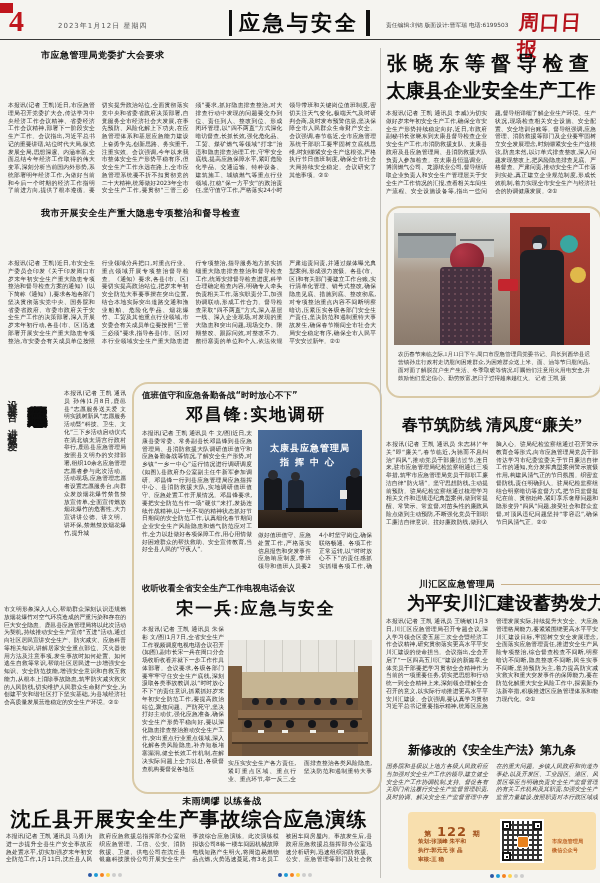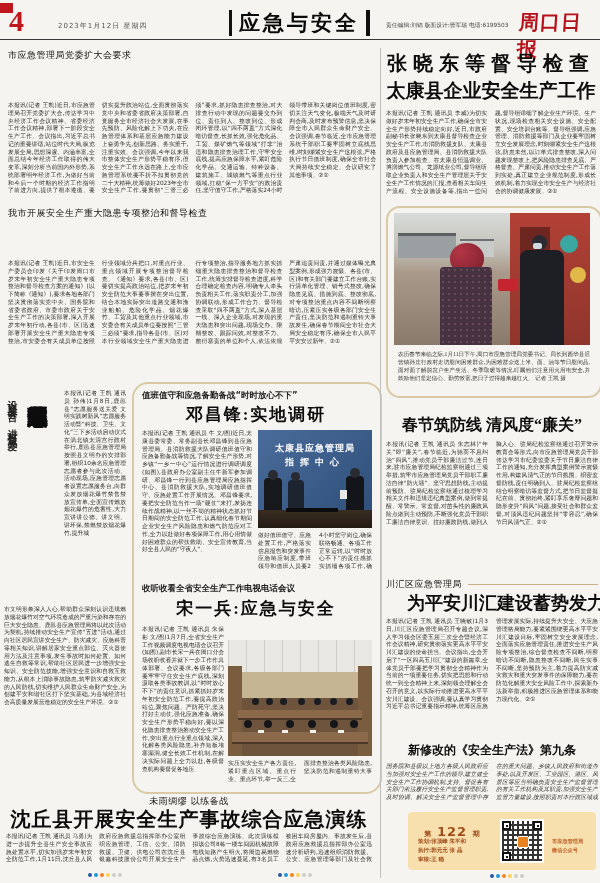--- a/index.html
+++ b/index.html
@@ -4,21 +4,21 @@
 <style>
   html,body{margin:0;padding:0;background:#e9e7e2;}
   .page{position:relative;width:600px;height:883px;background:#f5f4f0;overflow:hidden;
         font-family:"DejaVu Sans", sans-serif;color:#222;}
   .abs{position:absolute;}
   .serif{font-family:"Liberation Serif", serif;}
   .body-text{font-size:5.8px;line-height:1.34;text-align:justify;color:#2b2b2b;
              word-break:break-all;overflow:hidden;}
   .cols-4{column-count:4;column-gap:7px;}
   .cols-2{column-count:2;column-gap:8px;}
-  .kicker{font-size:9px;font-weight:400;color:#111;letter-spacing:0.5px;white-space:nowrap;}
+  .kicker{font-size:9px;font-weight:700;color:#111;letter-spacing:0.5px;white-space:nowrap;margin-left:33px;}
   .headline{font-family:"Liberation Serif", serif;font-weight:900;color:#0d0d0d;white-space:nowrap;}
   .kicker-line{display:flex;align-items:center;gap:6px;}
   .kicker-line::after{content:"";flex:1;border-top:1px solid #c9b089;}
   .vert{writing-mode:vertical-rl;text-orientation:upright;}
   .frame{border:2px solid var(--tan);border-radius:16px;}
   .dots{display:flex;gap:2px;}
   .dot{width:4px;height:4px;border-radius:50%;display:inline-block;}
   .caption{font-family:"Liberation Serif", serif;font-size:5.6px;line-height:1.45;
            text-align:justify;color:#333;word-break:break-all;}
   .qm{position:absolute;width:9px;height:9px;border:2px solid #111;background:#fff;box-sizing:border-box;}
@@ -56,21 +56,21 @@
   <div class="abs vert headline" style="left:25px;top:390px;height:305px;font-size:20px;white-space:normal;">鹿邑县应急管理局扮靓志愿底色</div>
   <div class="abs body-text" style="left:64px;top:390px;width:62px;height:212px;">本报讯(记者 王凯 通讯员 孙伟)1月8日,鹿邑县“志愿服务送关爱 文明实践树新风”志愿服务活动暨“科技、卫生、文化”三下乡活动启动仪式在涡北镇太清宫行政村举行,鹿邑县应急管理局按照县文明办的安排部署,组织10余名应急管理志愿者参与此次活动。活动现场,应急管理志愿者设置志愿服务台,向群众发放烟花爆竹禁售禁放宣传单,全面宣传燃放烟花爆竹的危害性,大力宣讲讲公德、讲文明、讲环保,禁燃禁放烟花爆竹,提升城</div>
   <div class="abs body-text" style="left:4px;top:606px;width:122px;height:184px;">市文明形象深入人心,帮助群众深刻认识违规燃放烟花爆竹对空气环境造成的严重污染和存在的巨大安全隐患。鹿邑县应急管理局将以此次活动为契机,持续推动安全生产宣传“五进”活动,通过向社区居民宣讲安全生产、防灾减灾、应急科普等相关知识,讲解居家安全重点部位、灭火器使用方法及注意事项,发生事故时如何处置、如何逃生自救等常识,帮助社区居民进一步增强安全知识、安全防范技能,增强安全意识和自救互救能力,从根本上消除事故隐患,筑牢防灾减灾救灾的人民防线,切实维护人民群众生命财产安全,为创建平安和谐社区打下坚实基础,为县域经济社会高质量发展营造稳定的安全生产环境。②①</div>
 
   <div class="abs frame" style="left:132px;top:382px;width:246px;height:408px;"></div>
 
   <div class="abs" style="left:142px;top:390px;font-size:8.5px;font-weight:700;white-space:nowrap;">值班值守和应急备勤备战“时时放心不下”</div>
   <div class="abs headline" style="left:142px;top:403px;width:228px;text-align:center;font-size:17px;letter-spacing:2px;">邓昌锋:实地调研</div>
   <div class="abs body-text" style="left:142px;top:430px;width:110px;height:148px;">本报讯(记者 王凯 通讯员 牛 文/图)近日,太康县委常委、常务副县长邓昌锋到县应急管理局、县消防救援大队调研值班值守和应急备勤备战等情况,了解安全生产形势,对乡镇“一乡一中心”运行情况进行调研调度(如图),县政府办公室副主任牛新军参加调研。邓昌锋一行到县应急管理局应急指挥中心、县消防救援大队,实地调研值班值守、应急处置工作开展情况。邓昌锋要求,要把安全防范当作一场“硬仗”来打,发扬连续作战精神,以一丝不苟的精神状态抓好节日期间的安全防范工作,认真细化春节期间企业安全生产风险隐患和燃气防范应对工作,全力以赴做好各项保障工作,用心用情做好困难群众的帮扶救助、安全宣传教育,当好全县人民的“守夜人”。</div>
 
-  <div class="abs" style="left:258px;top:430px;width:114px;height:98px;background:linear-gradient(135deg,#4a6c9a,#2e4d78);overflow:hidden;">
+  <div class="abs" style="left:258px;top:430px;width:104px;height:98px;background:linear-gradient(135deg,#4a6c9a,#2e4d78);overflow:hidden;">
     <div style="position:absolute;left:0;top:12px;width:100%;text-align:center;color:#fff;font-weight:700;font-size:9px;letter-spacing:1px;">太康县应急管理局</div>
     <div style="position:absolute;left:0;top:26px;width:100%;text-align:center;color:#fff;font-weight:700;font-size:9px;letter-spacing:6px;">指挥中心</div>
     <div class="person" style="left:6px;top:48px;width:18px;height:44px;background:#17181c;"></div>
     <div class="head" style="left:10px;top:40px;width:10px;height:10px;background:#2a2b30;"></div>
     <div class="person" style="left:30px;top:50px;width:16px;height:42px;background:#1d2430;"></div>
     <div class="head" style="left:33px;top:42px;width:9px;height:9px;background:#2a2b30;"></div>
     <div class="person" style="left:88px;top:46px;width:18px;height:46px;background:#14151a;"></div>
     <div class="head" style="left:92px;top:38px;width:10px;height:10px;background:#2a2b30;"></div>
     <div style="position:absolute;left:82px;top:60px;width:7px;height:9px;background:#e8e8e6;"></div>
     <div style="position:absolute;left:0;top:80px;width:114px;height:18px;background:linear-gradient(#3a2d22,#241b14);"></div>

